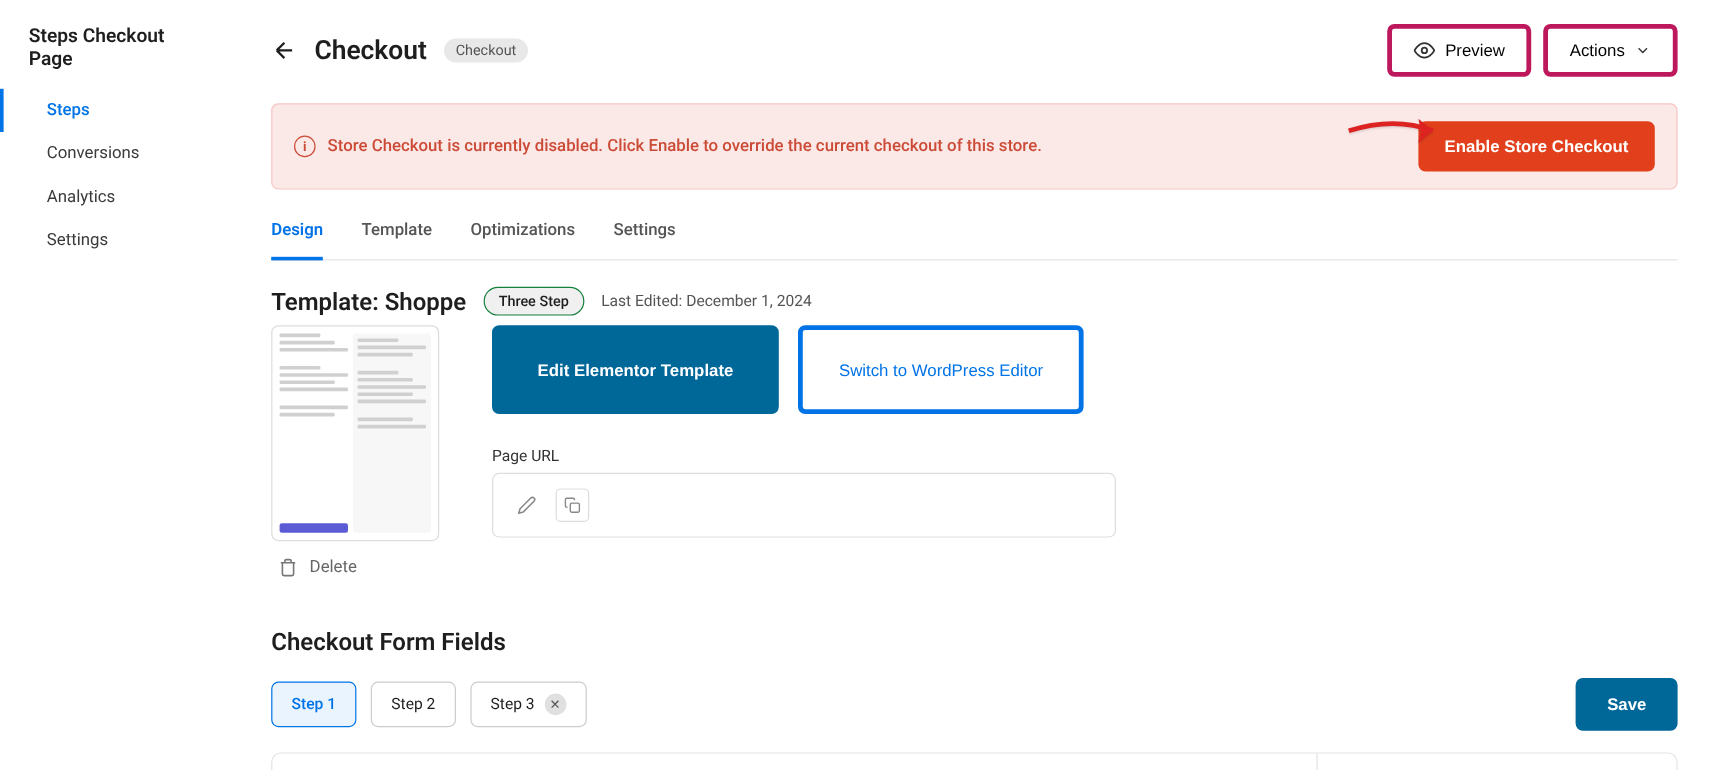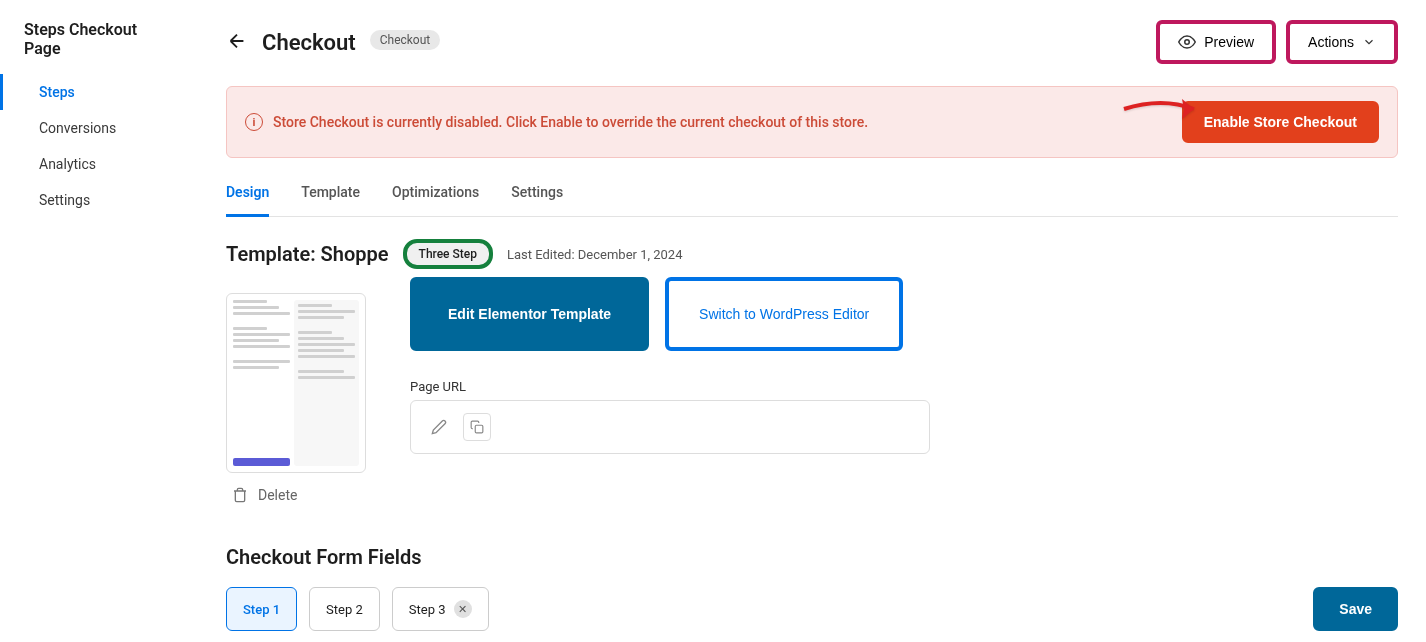--- a/index.html
+++ b/index.html
@@ -9,21 +9,21 @@
 
 .sidebar { width: 198px; padding: 20px 0 0 0; border-right: none; }
 .sidebar-title { font-size: 16px; font-weight: 600; padding: 0 24px 16px 24px; color: #1e1e1e; }
 .sidebar-items { border-left: 3px solid transparent; }
 .sidebar-item { padding: 10px 24px 10px 36px; cursor: pointer; color: #3a3a3a; }
 .sidebar-item.active { color: #0073e6; border-left: 3px solid #0073e6; margin-left: -3px; font-weight: 500; }
 
 
 .main { flex: 1; padding: 20px 28px 0 28px; }
 .header-row { display: flex; align-items: center; justify-content: space-between; margin-bottom: 22px; }
-.header-left { display: flex; align-items: flex-start; gap: 14px; }
+.header-left { display: flex; align-items: center; gap: 14px; }
 .back-arrow { width: 22px; height: 22px; cursor: pointer; display: flex; align-items: center; justify-content: center; }
 .page-title { font-size: 22px; font-weight: 600; }
 .badge { background: #e8e8e8; color: #555; font-size: 12px; padding: 3px 10px; border-radius: 12px; }
 .header-right { display: flex; gap: 10px; }
 .btn { border-radius: 6px; padding: 9px 18px; font-size: 14px; cursor: pointer; border: 4px solid #be185d; background: #fff; display: inline-flex; align-items: center; gap: 8px; font-weight: 500; }
 .btn-primary-red { background: #e2401c; border-color: #e2401c; color: #fff; font-weight: 600; }
 .btn-primary-blue { background: #006799; border-color: #006799; color: #fff; font-weight: 600; padding: 12px 34px; }
 .btn-outline-blue { background: #fff; border-color: #0073e6; color: #0073e6; font-weight: 500; padding: 25px 30px; }
 .btn-save { background: #006799; border-color: #006799; color: #fff; font-weight: 600; padding: 10px 22px; }
 
@@ -37,45 +37,45 @@
 .arrow-annot svg { filter: drop-shadow(0 1px 1px rgba(0,0,0,0.15)); }
 
 
 .tabs { display: flex; gap: 32px; border-bottom: 1px solid #e3e3e3; margin-bottom: 22px; }
 .tab { padding: 0 0 14px 0; cursor: pointer; color: #555; font-weight: 500; border-bottom: 3px solid transparent; margin-bottom: -1px; }
 .tab.active { color: #0073e6; border-bottom-color: #0073e6; font-weight: 600; }
 
 
 .template-header { display: flex; align-items: center; gap: 14px; margin-bottom: 8px; }
 .template-title { font-size: 20px; font-weight: 600; }
-.template-badge { background: #f0f0f0; border: 4px solid #15803d; font-size: 12px; padding: 4px 12px; border-radius: 14px; font-weight: 500; }
+.template-badge { background: #f0f0f0; border: 1px solid #15803d; font-size: 12px; padding: 4px 12px; border-radius: 14px; font-weight: 500; }
 .last-edited { color: #555; font-size: 13px; }
 
 .template-row { display: flex; gap: 24px; align-items: flex-start; margin-bottom: 40px; }
-.template-preview { width: 160px; margin-top: 16px; }
+.template-preview { width: 160px; }
 .preview-img { width: 140px; height: 180px; border: 1px solid #ddd; border-radius: 6px; padding: 6px; display: flex; gap: 4px; background: #fff; }
 .preview-col { flex: 1; display: flex; flex-direction: column; gap: 3px; }
 .pc-line { height: 3px; background: #d0d0d0; border-radius: 1px; }
 .pc-line.sh { width: 60%; }
 .pc-line.md { width: 80%; }
 .pc-btn { height: 8px; background: #5b5bd6; border-radius: 2px; margin-top: auto; }
 .preview-col.right { background: #f7f7f7; border-radius: 3px; padding: 4px; }
 .delete-link { display: flex; align-items: center; gap: 10px; color: #666; margin-top: 12px; cursor: pointer; padding: 2px 6px; }
 
 .template-controls { flex: 1; max-width: 520px; }
 .btn-row { display: flex; gap: 16px; margin-bottom: 28px; }
 .url-label { font-size: 13px; color: #333; margin-bottom: 6px; }
 .url-box { border: 1px solid #ddd; border-radius: 6px; padding: 12px 14px; display: flex; align-items: center; gap: 10px; }
 .url-text { flex: 1; font-size: 13px; color: #333; word-break: break-all; line-height: 1.5; }
 .url-icon { width: 28px; height: 28px; display: flex; align-items: center; justify-content: center; cursor: pointer; color: #888; }
 .url-icon.box { border: 1px solid #ddd; border-radius: 4px; }
 
 
 .section-title { font-size: 20px; font-weight: 600; margin-bottom: 18px; }
-.steps-row { display: flex; justify-content: space-between; margin-bottom: 18px; }
+.steps-row { display: flex; align-items: center; justify-content: space-between; margin-bottom: 18px; }
 .step-pills { display: flex; gap: 12px; }
 .step-pill { border: 1px solid #ccc; border-radius: 6px; padding: 9px 16px; cursor: pointer; display: flex; align-items: center; gap: 8px; font-size: 13px; }
 .step-pill.active { border-color: #0073e6; background: #eaf4ff; color: #0073e6; font-weight: 500; }
 .step-close { width: 18px; height: 18px; border-radius: 50%; background: #e0e0e0; display: flex; align-items: center; justify-content: center; font-size: 11px; color: #555; }
 
 
 .form-area { display: flex; border: 1px solid #e3e3e3; border-radius: 8px; overflow: hidden; }
 .form-main { flex: 1; padding: 18px 18px 0 18px; }
 .form-sidebar { width: 300px; border-left: 1px solid #e3e3e3; padding: 16px 18px; }
 .form-sidebar-title { font-weight: 600; font-size: 15px; }

